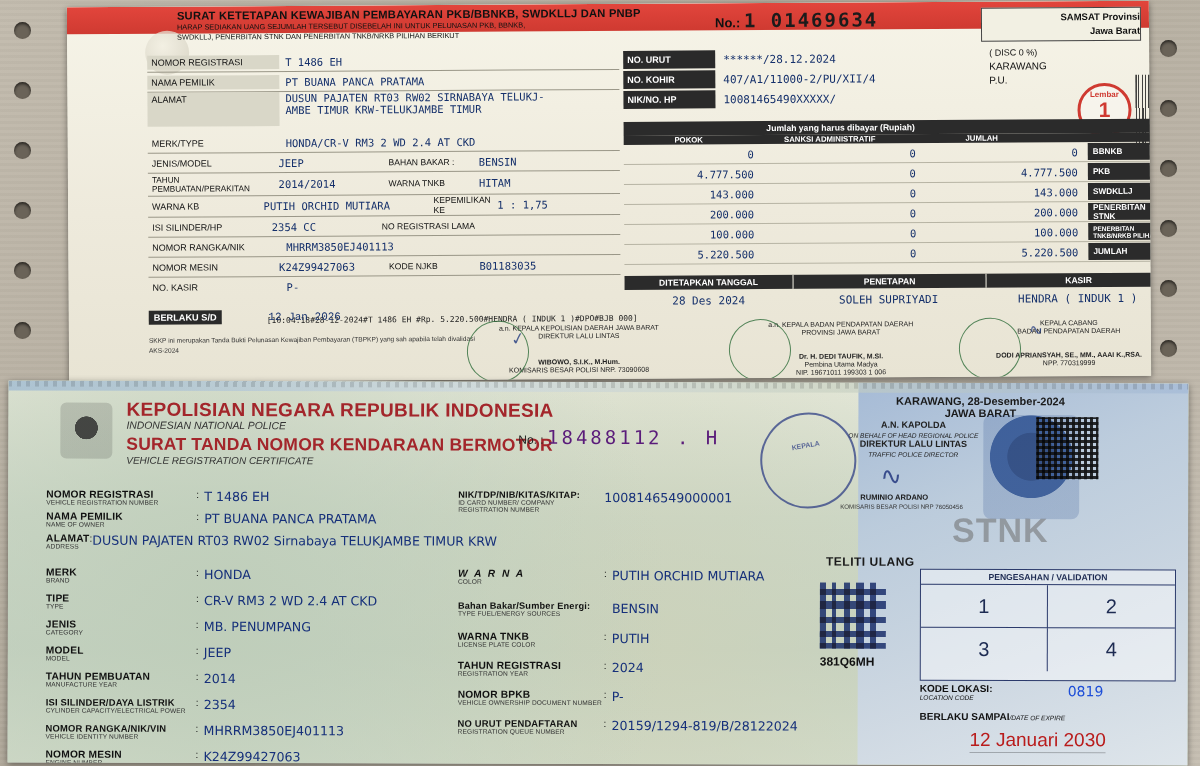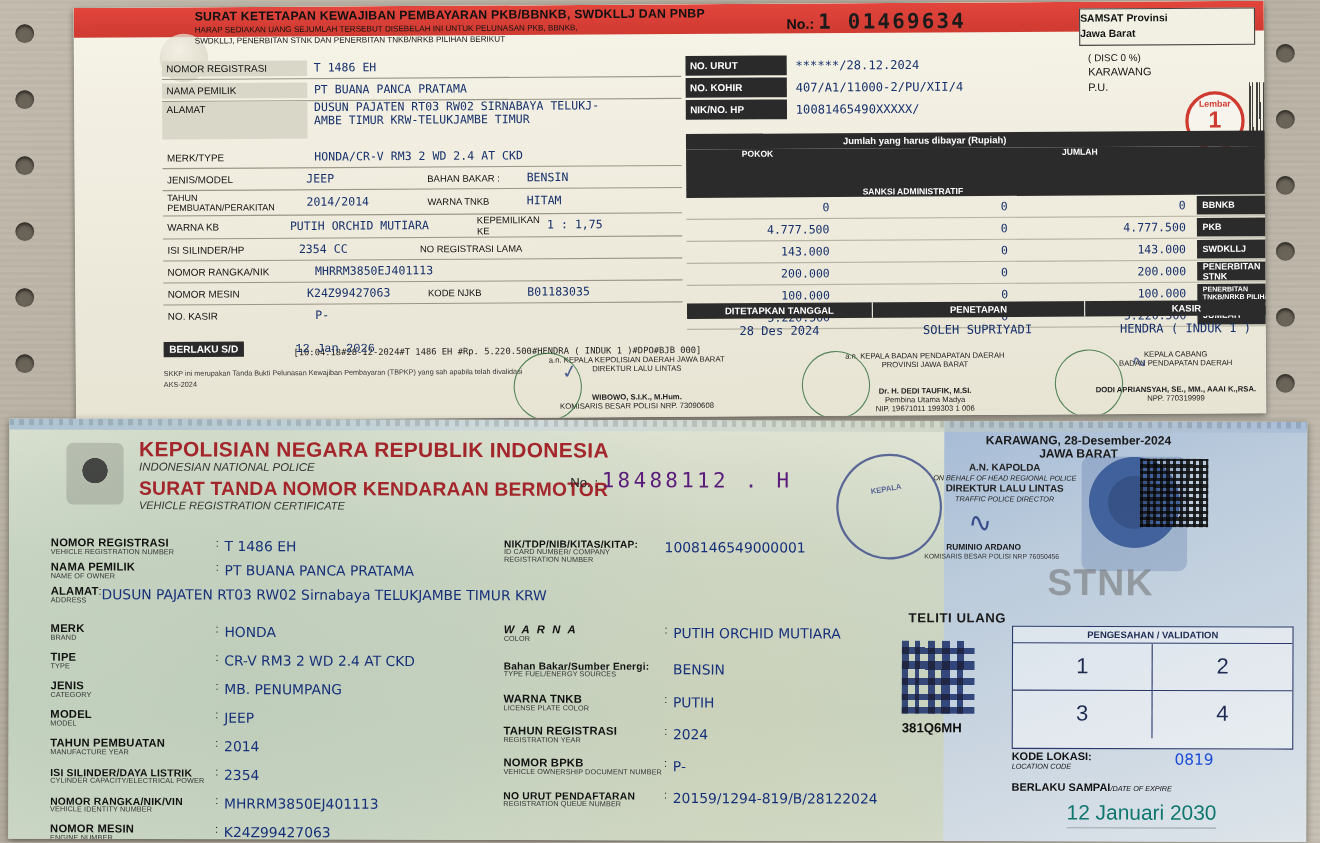--- a/index.html
+++ b/index.html
@@ -52,21 +52,21 @@
   .noblock{
     position:absolute;left:648px;top:6px;color:#111;font-size:13px;font-weight:bold;
   }
   .noblock .num{
     font-family:"DejaVu Sans Mono", monospace;font-size:19px;letter-spacing:2px;
     color:#1b1b1b;
   }
   .samsat-box{
     position:absolute;right:8px;top:6px;width:160px;height:34px;
     border:1px solid #444;background:#f2f0e3;
-    text-align:left;font-size:9.5px;font-weight:bold;line-height:14px;padding-top:2px;
+    text-align:right;font-size:9.5px;font-weight:bold;line-height:14px;padding-top:2px;
     box-sizing:border-box;
   }
   
   .ltab{position:absolute;left:80px;top:46px;width:472px;}
   .lrow{display:flex;align-items:center;min-height:19px;border-bottom:1px solid transparent;}
   .lrow .lab{
     width:132px;font-size:9px;padding:2px 4px;box-sizing:border-box;
   }
   .lrow.shade .lab{background:#d9d7c8;}
   .lrow .val{
@@ -227,21 +227,21 @@
     display:flex;align-items:center;justify-content:center;font-size:20px;color:#1d2b52;
   }
   .vcells div:nth-child(2n){border-right:none;}
   .vcells div:nth-child(n+3){border-bottom:none;}
   .kodelok{position:absolute;left:912px;top:300px;font-size:10px;font-weight:bold;color:#111;}
   .kodelok .en{font-size:6.6px;font-weight:normal;font-style:italic;}
   .kodeval{position:absolute;left:1060px;top:300px;font-family:"DejaVu Sans", sans-serif;font-size:14px;color:#1d4ed8;}
   .berlaku{position:absolute;left:912px;top:328px;font-size:10px;font-weight:bold;color:#111;}
   .berlaku .en{font-size:6.6px;font-weight:normal;font-style:italic;}
   .berlakuval{
-    position:absolute;left:962px;top:346px;font-size:19px;color:#0f766e;
+    position:absolute;left:962px;top:346px;font-size:19px;color:#b91c1c;
     border-bottom:1px solid rgba(0,0,0,.25);padding-bottom:1px;
   }
   .hwsig{
     position:absolute;font-family:"DejaVu Sans", sans-serif;color:#1b2f7a;
     font-style:italic;
   }
   .tornedge{
     position:absolute;left:0;top:0;width:100%;height:6px;
     background:repeating-linear-gradient(90deg, rgba(0,0,0,0.12) 0 4px, transparent 4px 9px);
   }
@@ -385,21 +385,21 @@
     <div style="font-size:10px;margin-top:3px;">P.U.</div>
   </div>
 
   <div class="mtab">
     <div class="mhead">
       <div class="mh-title">Jumlah   yang harus  dibayar   (Rupiah)</div>
       <div style="flex:1;"></div>
     </div>
     <div class="msub" style="background:#2b2b2b;color:#fff;">
       <div style="width:130px;">POKOK</div>
-      <div style="width:152px;margin-top:35px;">SANKSI ADMINISTRATIF</div>
+      <div style="width:152px;">SANKSI ADMINISTRATIF</div>
       <div style="width:152px;">JUMLAH</div>
       <div style="flex:1;"></div>
     </div>
     <div class="mrow">
       <div class="c1">0</div>
       <div class="c2">0</div>
       <div class="c3">0</div>
       <div class="c4">BBNKB</div>
     </div>
     <div class="mrow">

